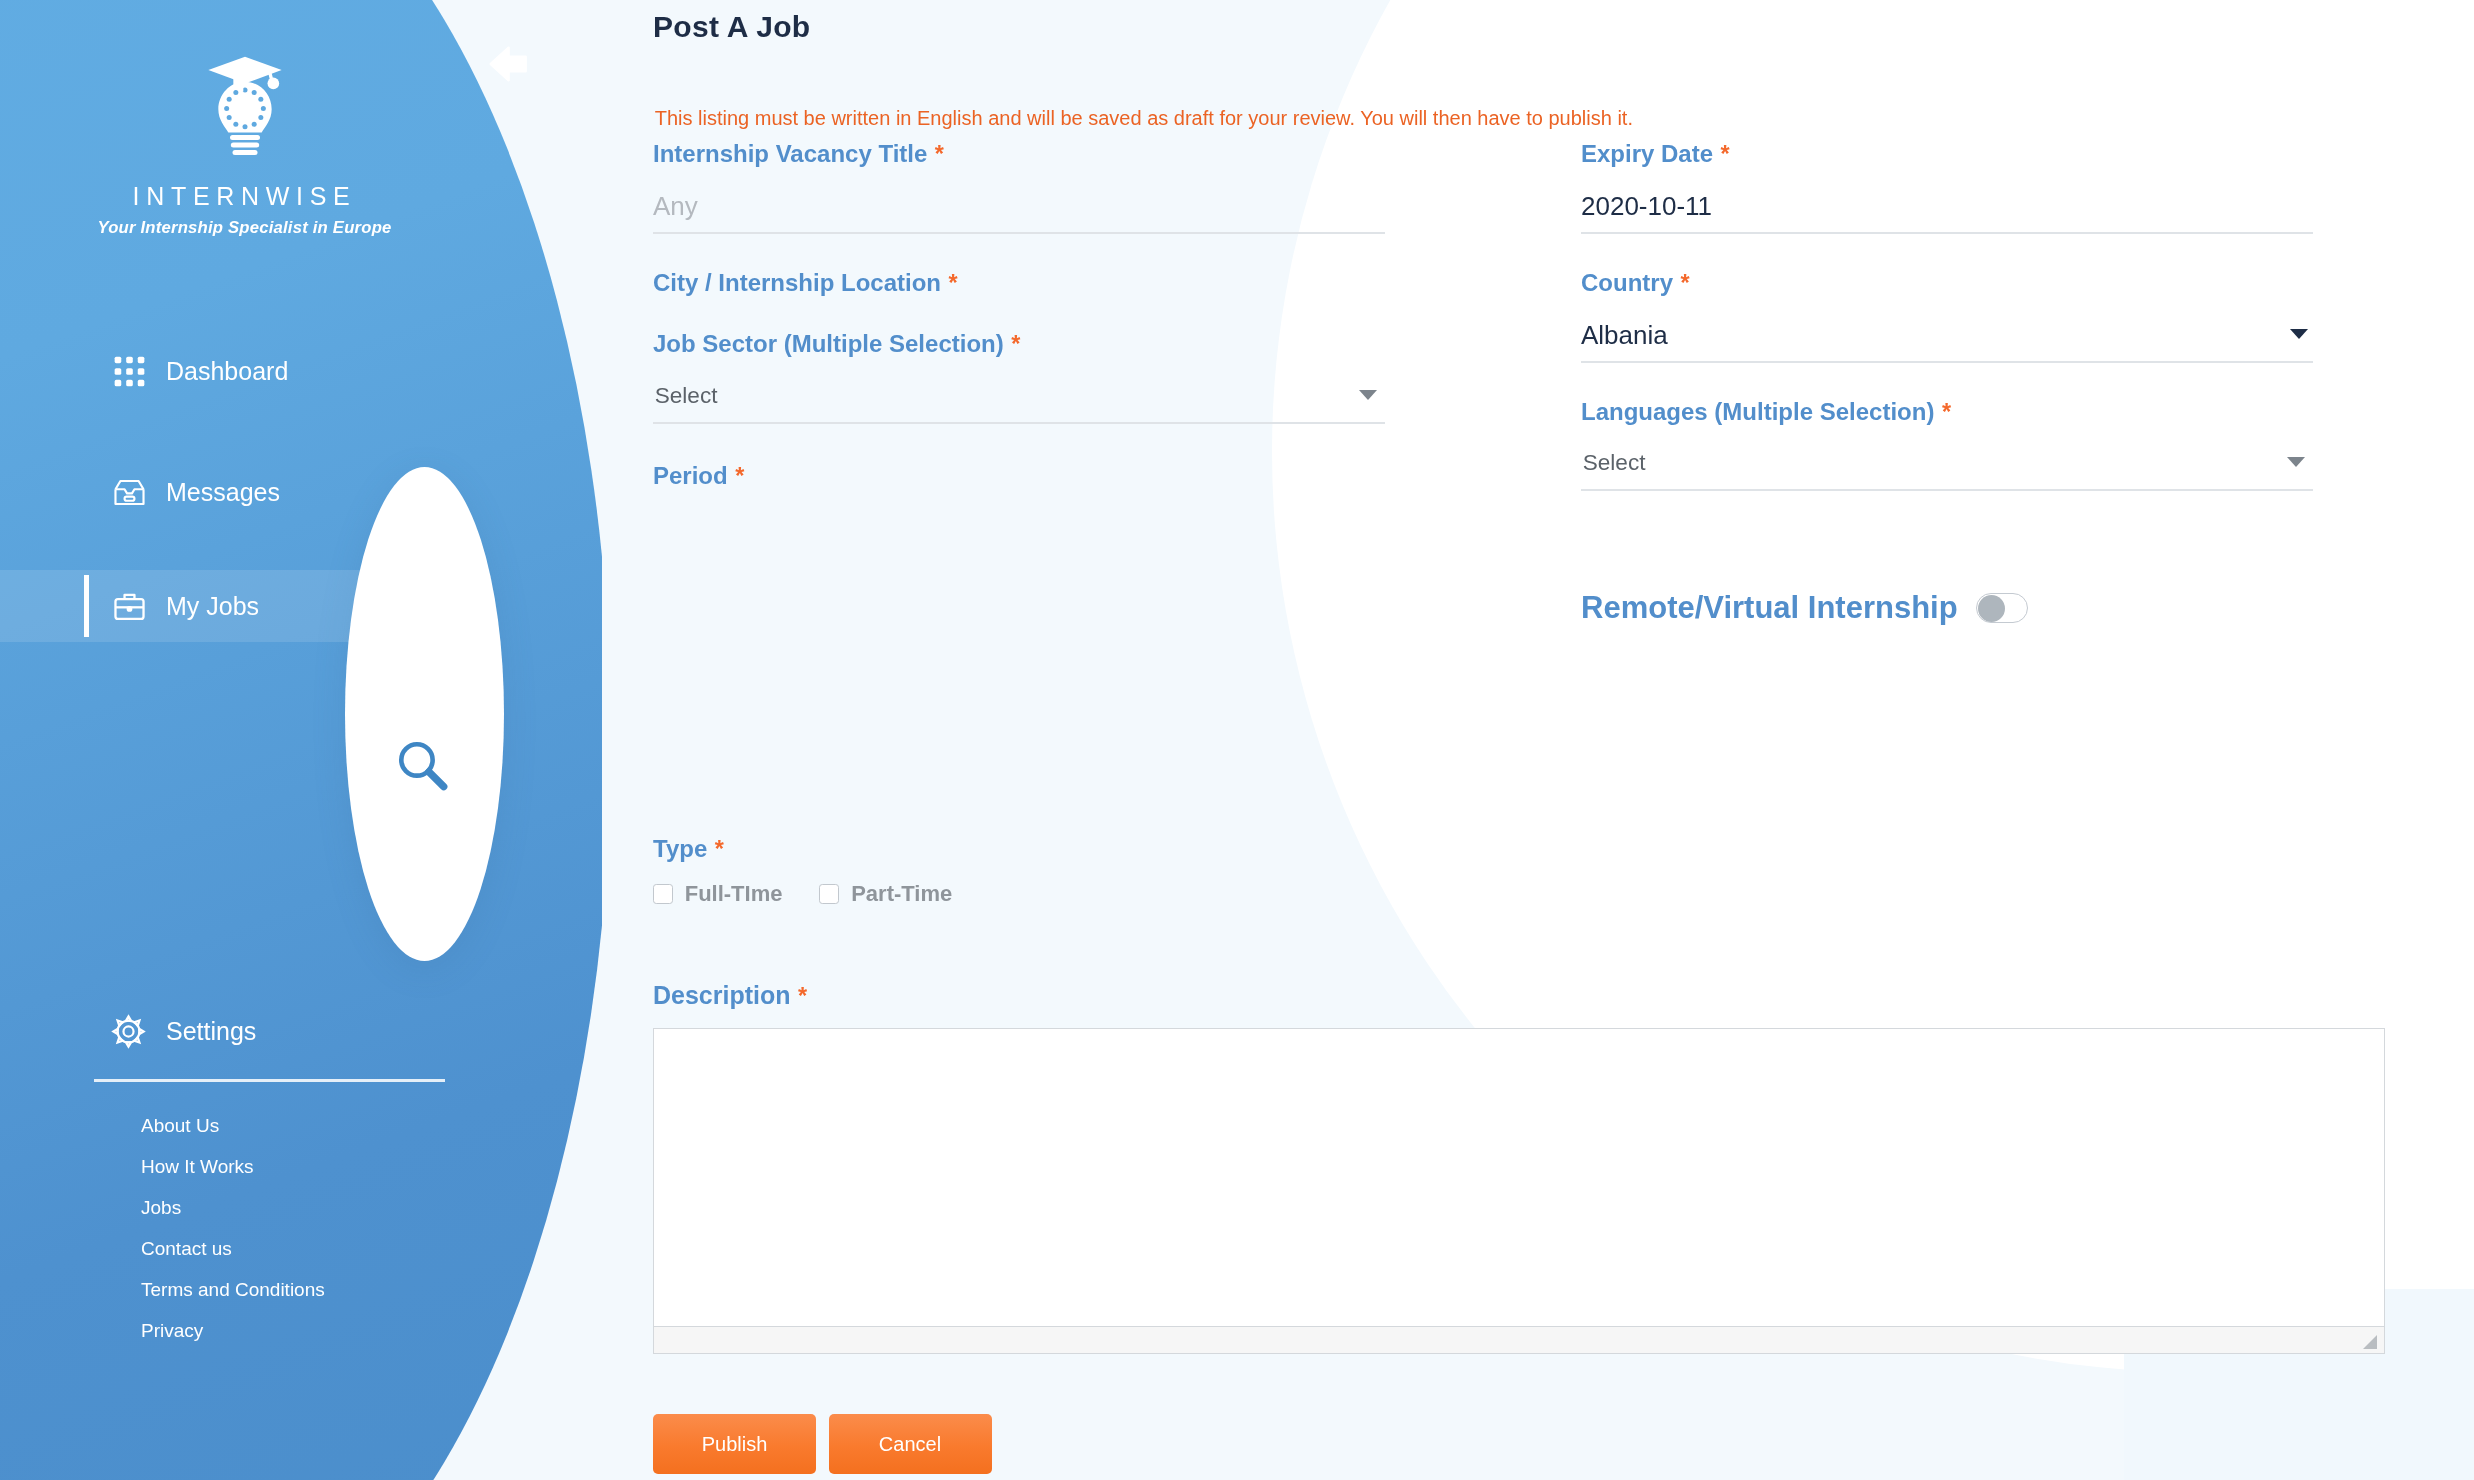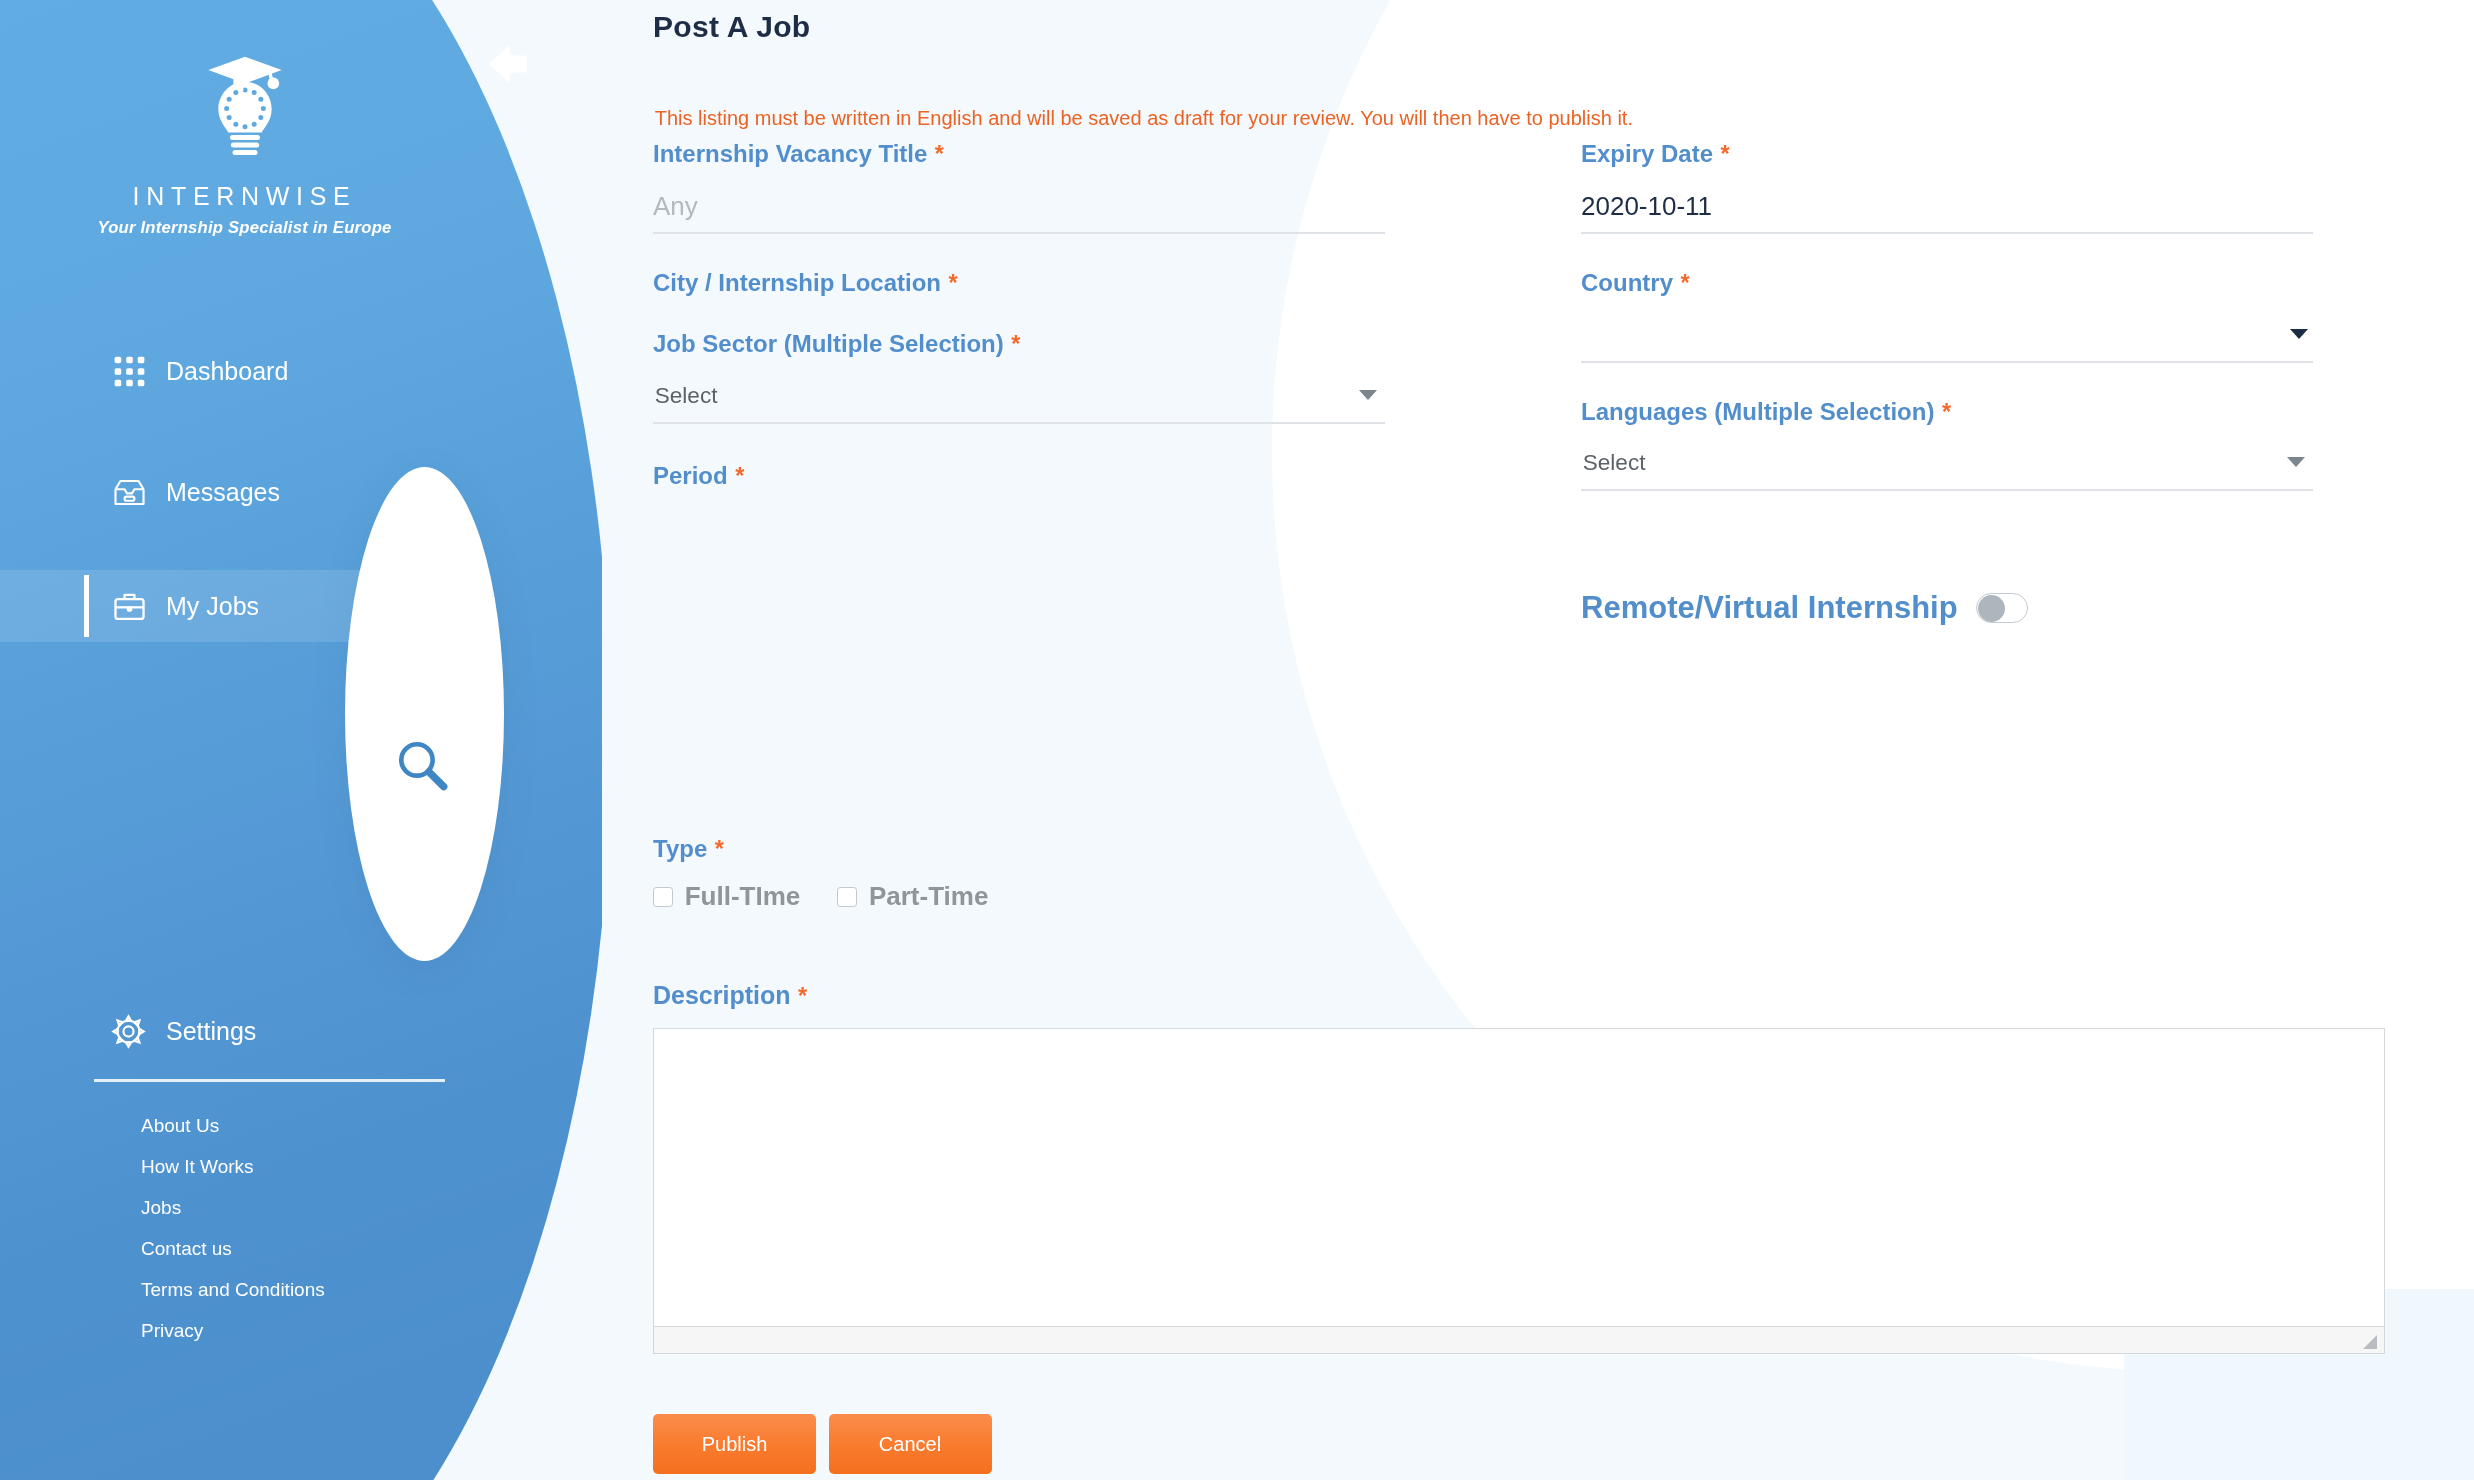--- a/index.html
+++ b/index.html
@@ -308,21 +308,21 @@
   .cb-item { display: flex; align-items: center; margin-right: 37px; cursor: pointer; }
   .cb-box {
     width: 20px; height: 20px;
     border: 1.7px solid #c2c8ce;
     border-radius: 3.3px;
     background: #fff;
     flex: none;
   }
   .cb-text {
     margin-left: 11.7px;
-    font-size: 26px;
+    font-size: 22px;
     font-weight: bold;
     color: #8f959b;
     white-space: nowrap;
   }
 
   
   .desc-block { position: absolute; left: 0; top: 981px; width: 1732px; }
   .desc-label { font-size: 25px; font-weight: bold; color: #528ecb; }
   .textarea-box {
     margin-top: 18.4px;
@@ -571,20 +571,21 @@
           </div>
         </div>
 
         <div class="gap-a"></div>
 
         <div class="field">
           <div class="field-label">
             <span>Country</span><span class="req">*</span>
           </div>
           <div class="line-input">
+            <div class="val">Albania</div>
             <span class="caret"></span>
           </div>
         </div>
 
         <div class="gap-a"></div>
 
         <div class="field">
           <div class="field-label">
             <span>Languages (Multiple Selection)</span><span class="req">*</span>
           </div>

